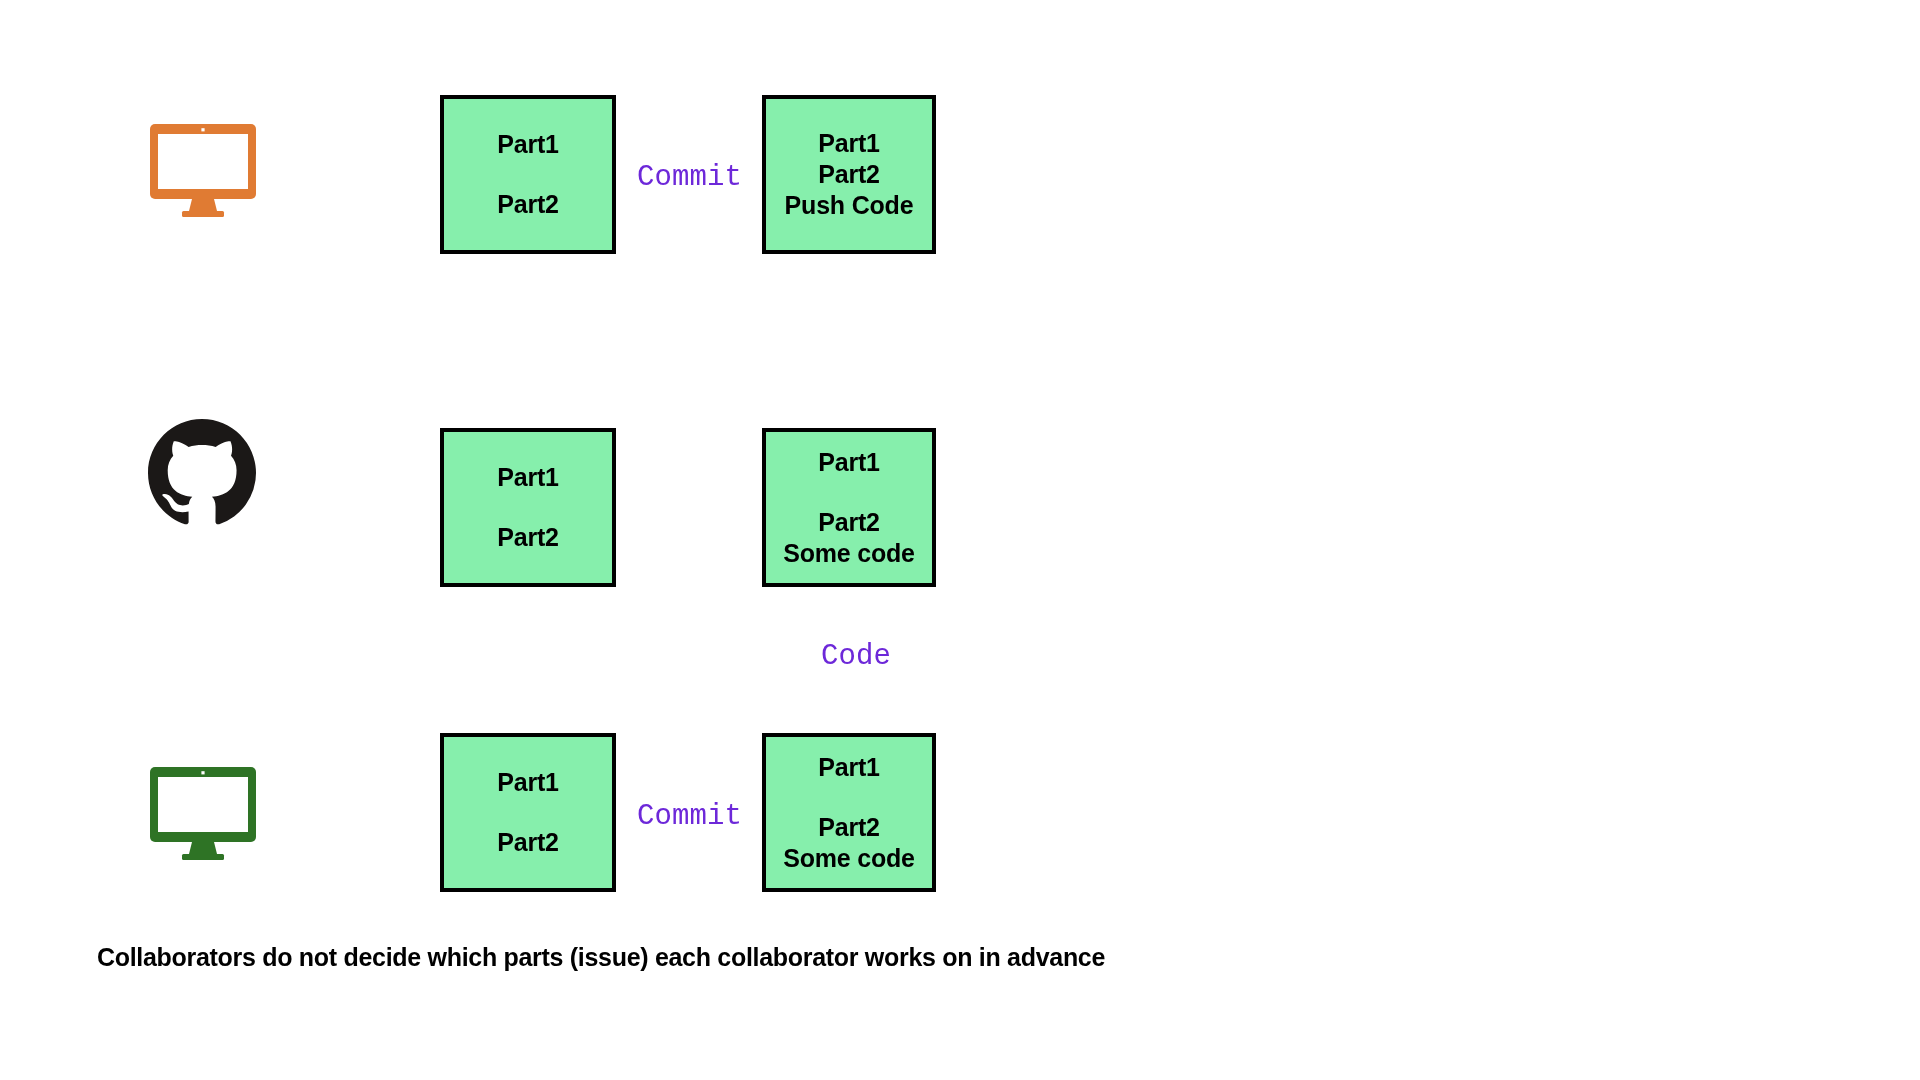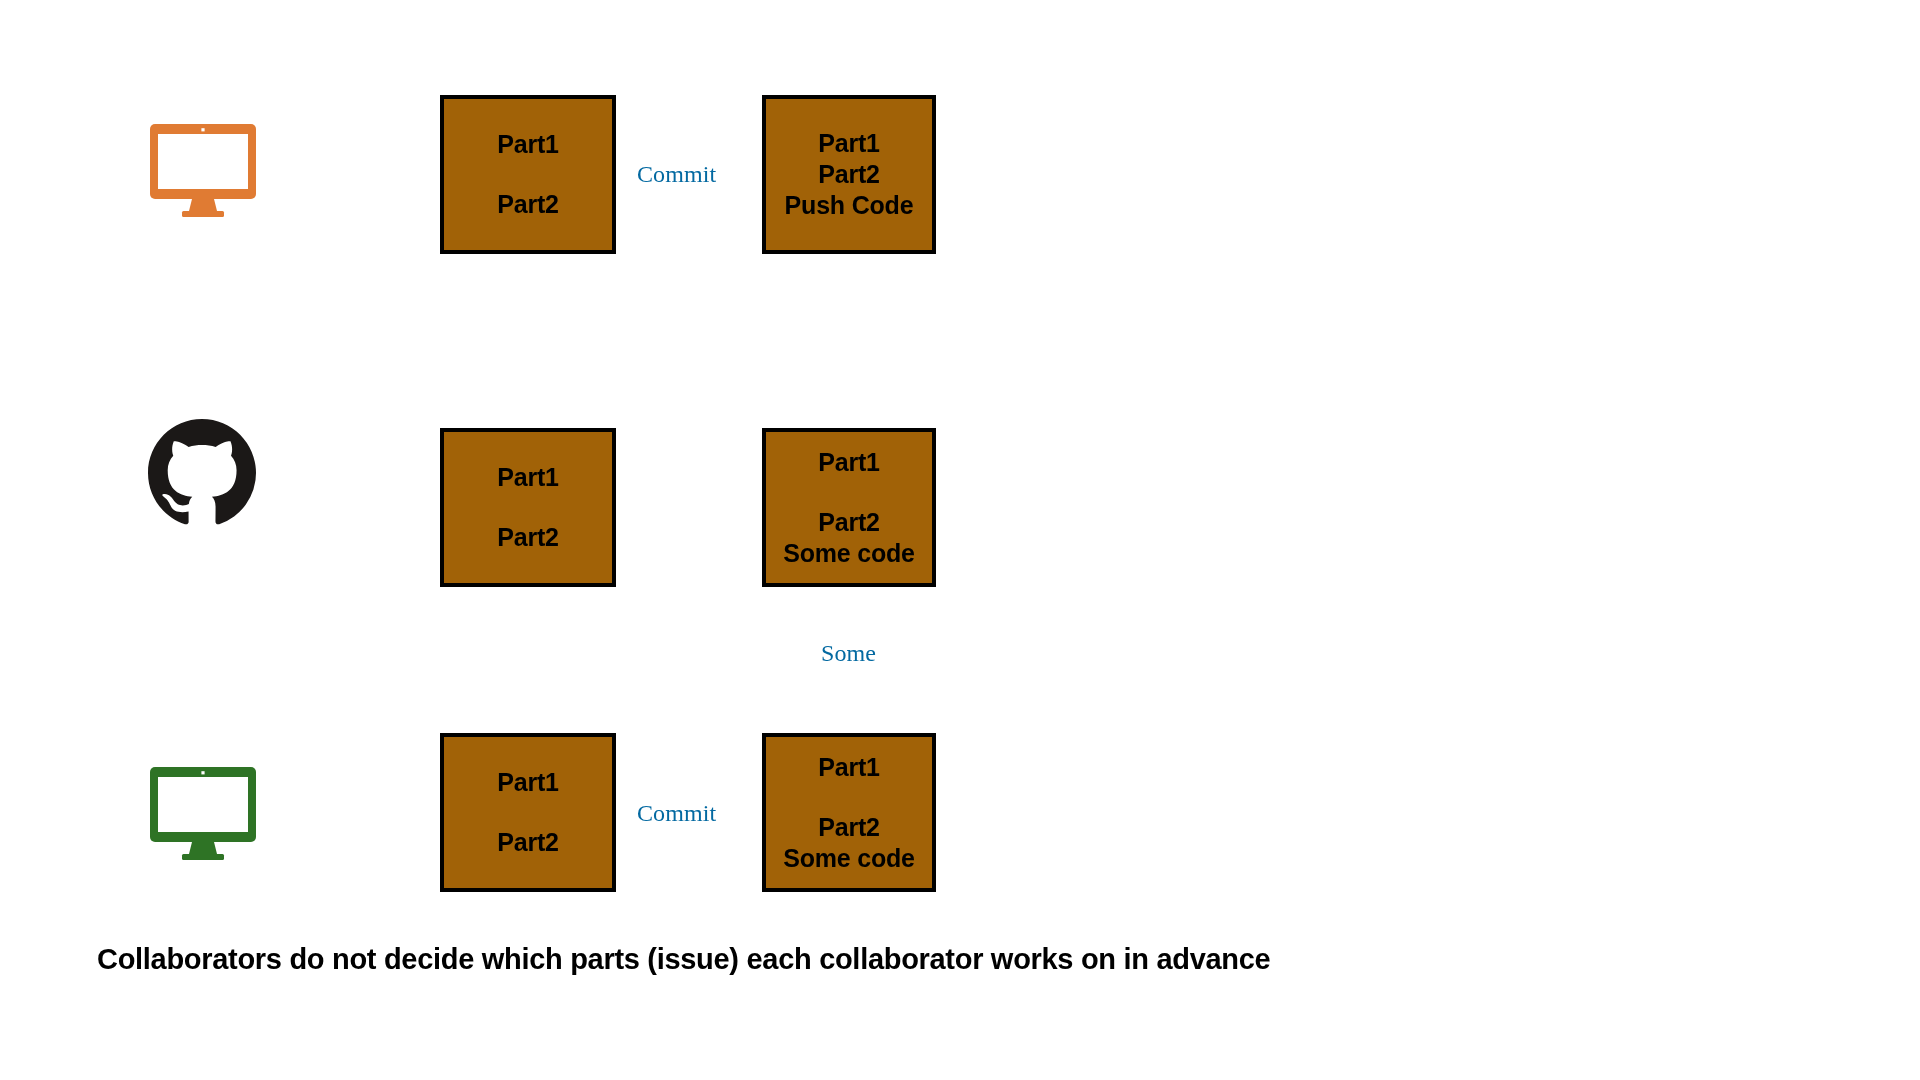--- a/index.html
+++ b/index.html
@@ -20,55 +20,55 @@
   .canvas {
     position: absolute;
     inset: 0;
   }
 
   
   .code-box {
     position: absolute;
     box-sizing: border-box;
     border: 4px solid #000000;
-    background: #a16207;
+    background: #86efac;
     display: flex;
     flex-direction: column;
     align-items: center;
     justify-content: center;
     text-align: center;
   }
   .code-line {
     font-family: "Liberation Sans", sans-serif;
     font-weight: bold;
     font-size: 25px;
     line-height: 31px;
     color: #000000;
     letter-spacing: -0.2px;
     white-space: nowrap;
   }
   .code-line.spaced { margin-bottom: 29px; }
 
   
   .action-label {
     position: absolute;
-    font-family: Liberation Serif, serif;
-    font-size: 24px;
+    font-family: Liberation Mono, monospace;
+    font-size: 29px;
     font-weight: 400;
-    color: #0369a1;
+    color: #6d28d9;
     white-space: nowrap;
     letter-spacing: 0.1px;
   }
 
   
   .caption {
     position: absolute;
     font-family: "Liberation Sans", sans-serif;
     font-weight: bold;
-    font-size: 29px;
+    font-size: 25px;
     color: #000000;
     white-space: nowrap;
     letter-spacing: -0.3px;
   }
 
   
   .icon-wrap { position: absolute; line-height: 0; }
 </style>
 </head>
 <body>
@@ -108,21 +108,21 @@
     <div class="code-line spaced">Part1</div>
     <div class="code-line">Part2</div>
   </div>
 
   <div class="code-box" style="left:762px; top:428px; width:174px; height:159px;">
     <div class="code-line spaced">Part1</div>
     <div class="code-line">Part2</div>
     <div class="code-line">Some code</div>
   </div>
 
-  <div class="action-label" style="left:821px; top:640px;">Some</div>
+  <div class="action-label" style="left:821px; top:640px;">Code</div>
 
   <div class="icon-wrap" style="left:148px; top:765px; width:110px; height:96px;">
     <svg width="110" height="96" viewBox="0 0 110 96" xmlns="http://www.w3.org/2000/svg">
       <rect x="2" y="2" width="106" height="75" rx="5" ry="5" fill="#2E7325"></rect>
       <rect x="10" y="12" width="90" height="55" fill="#ffffff"></rect>
       <rect x="53.4" y="6.2" width="3.2" height="3.2" fill="#ffffff"></rect>
       <path d="M44 77 L66 77 L69 89 L41 89 Z" fill="#2E7325"></path>
       <rect x="34" y="89" width="42" height="6" rx="1.5" fill="#2E7325"></rect>
     </svg>
   </div>

